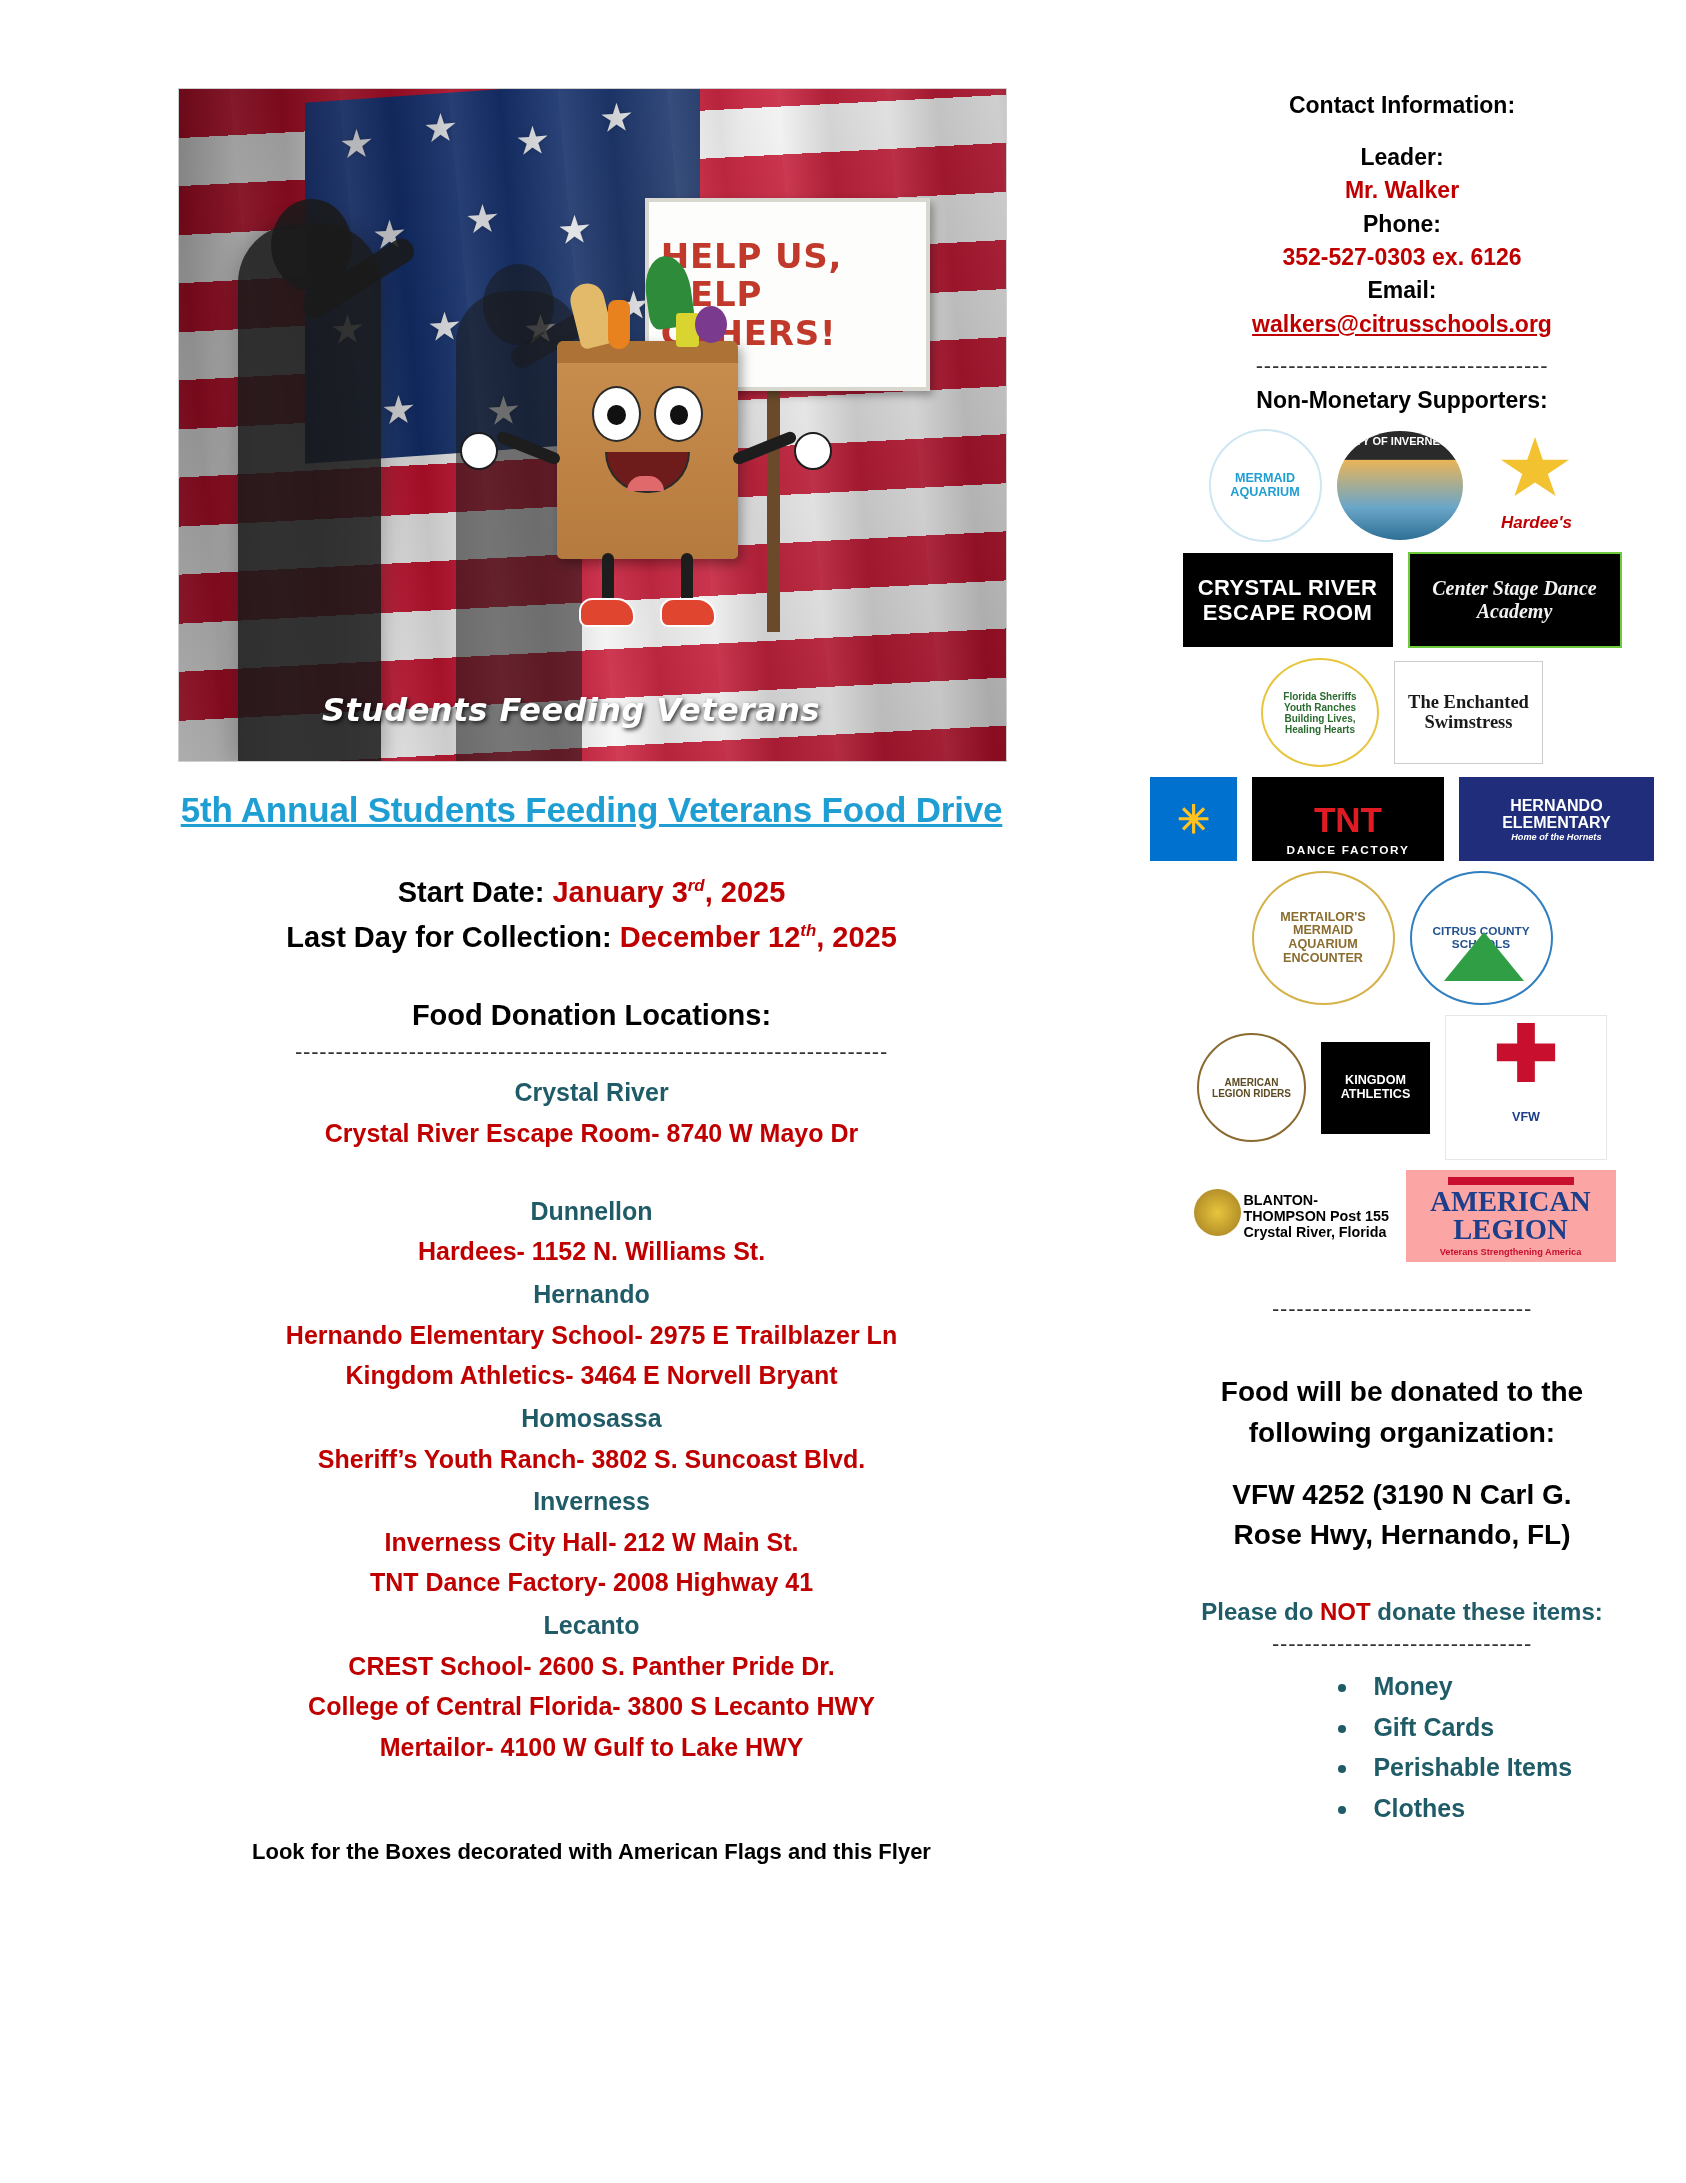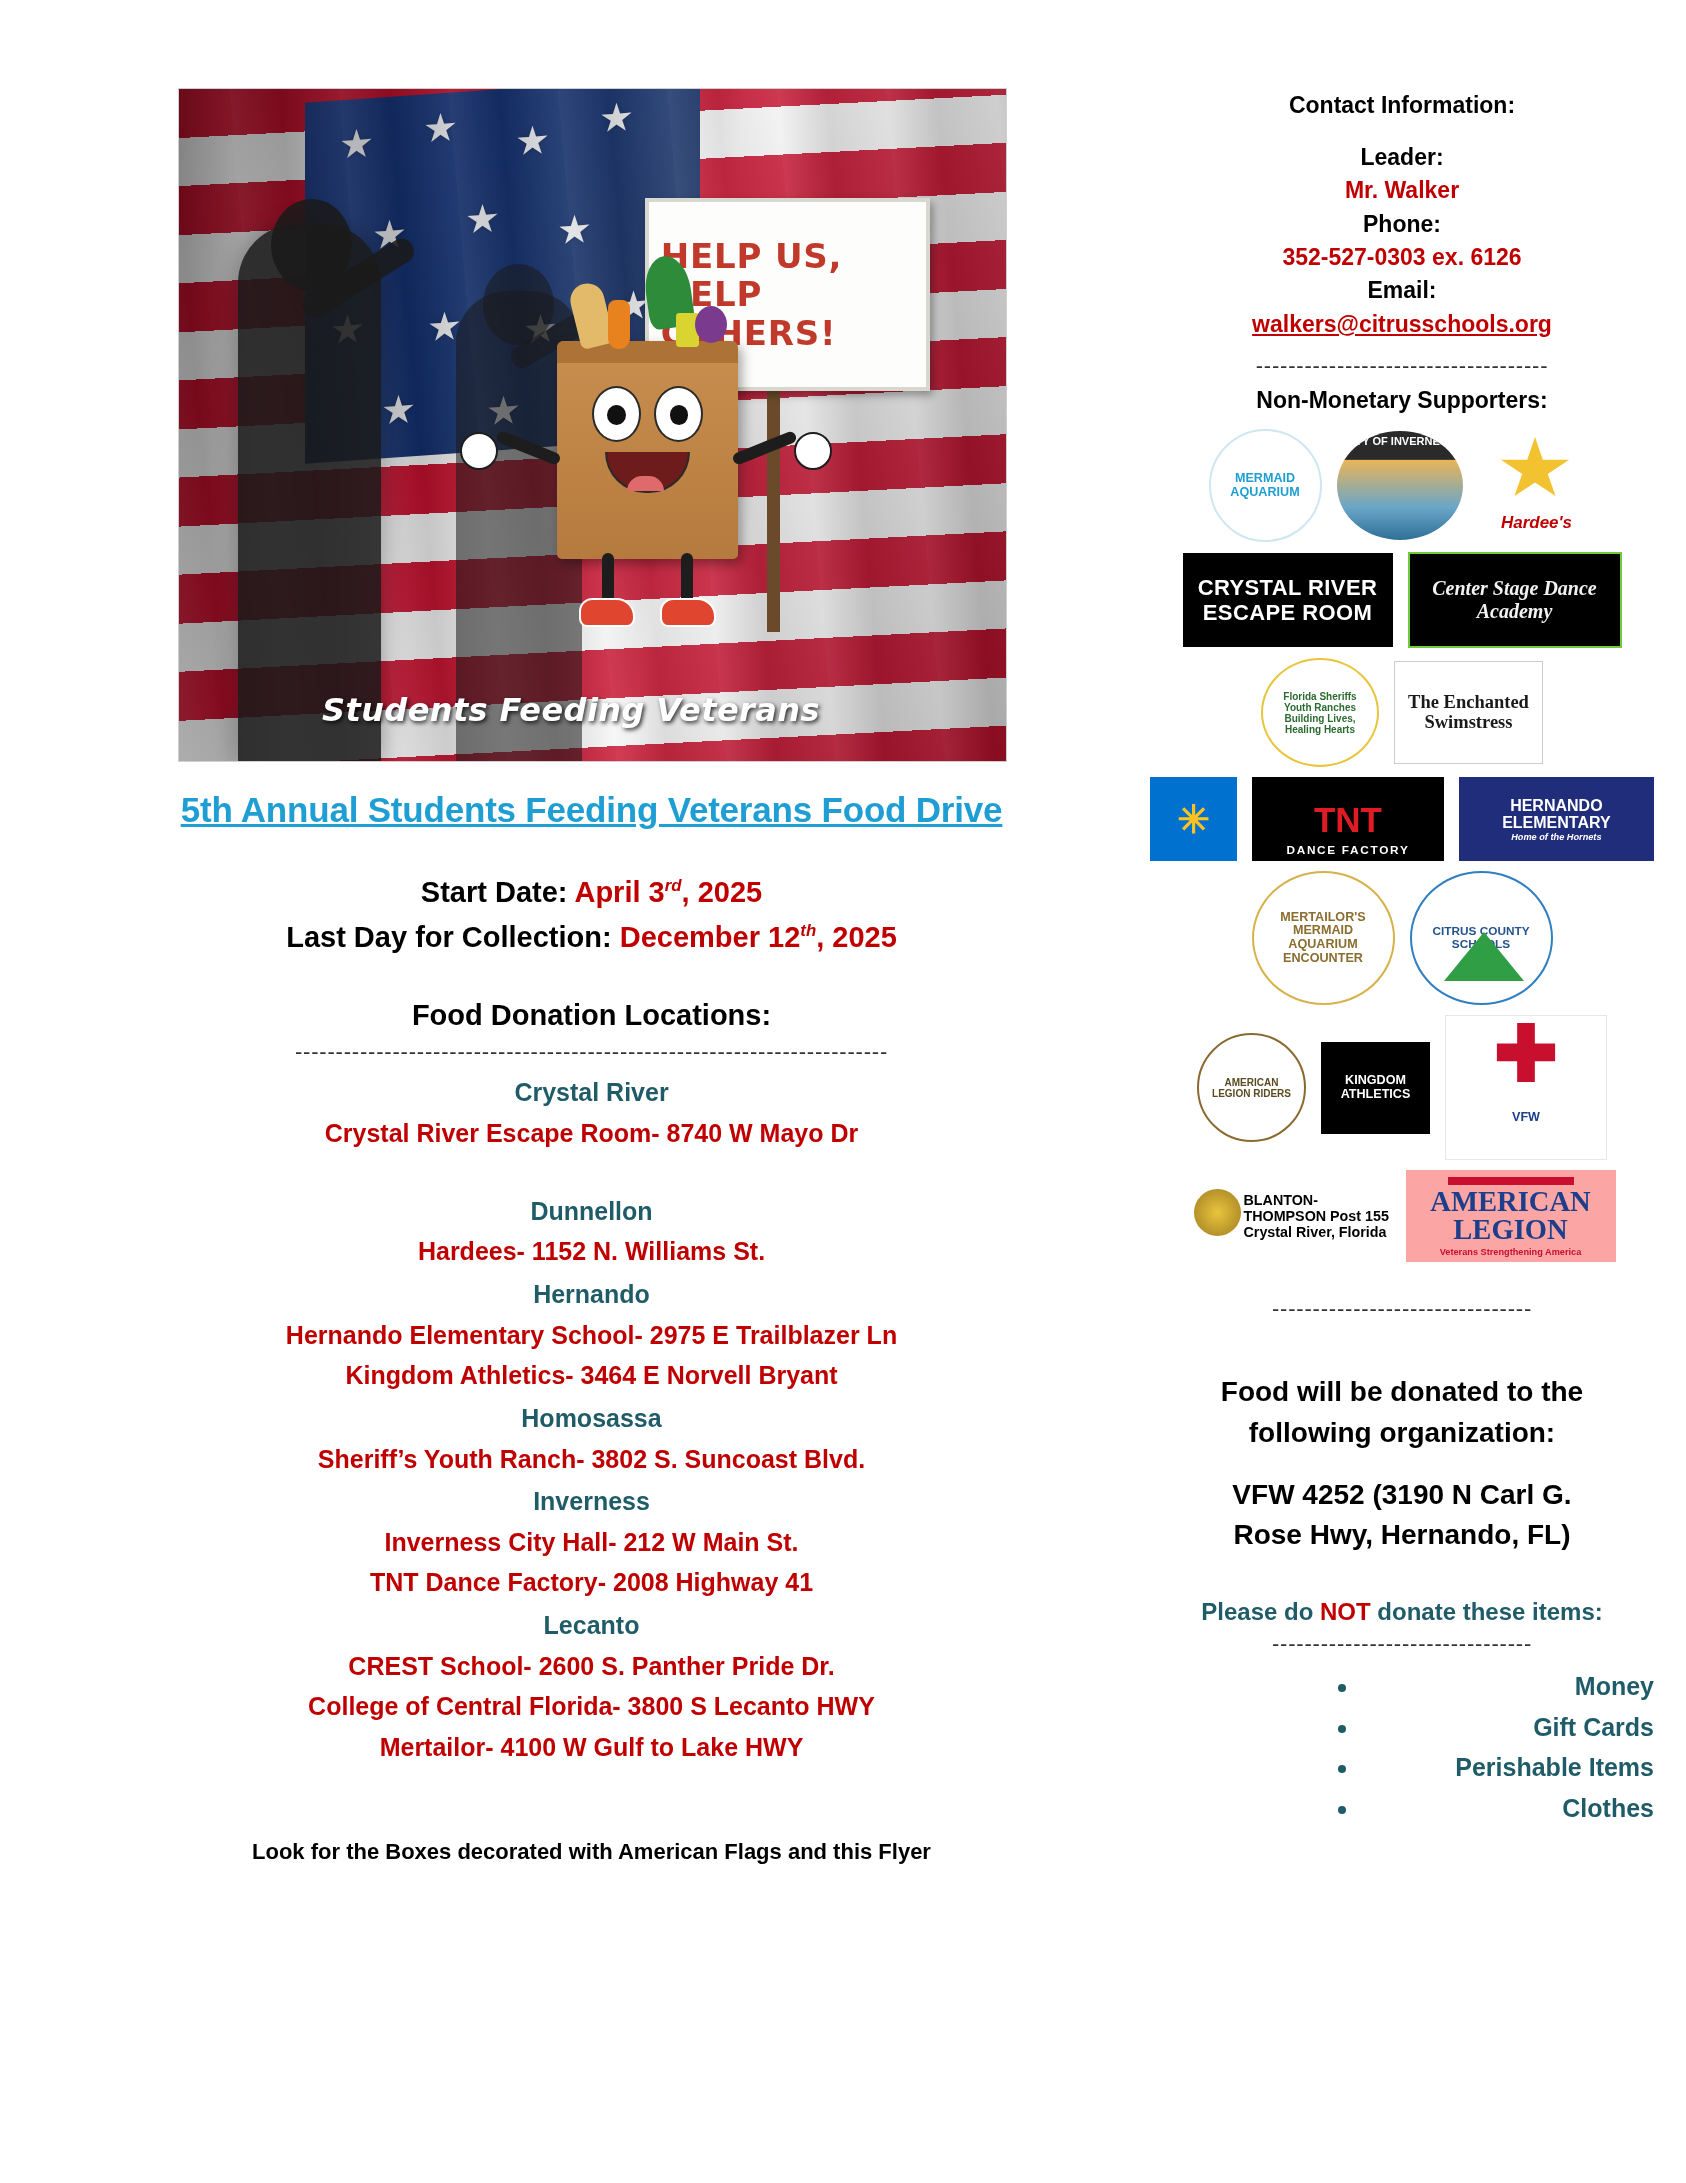--- a/index.html
+++ b/index.html
@@ -497,21 +497,21 @@
     color: #1f5c68;
   }
   .do-not .not { color: #c00000; }
   .dash-rule2 {
     font-size: 22px; color: #333; letter-spacing: 0.8px;
     white-space: nowrap; overflow: hidden; margin-top: 5px;
   }
   .no-list {
     margin: 15px 0 0 0;
     padding: 0 0 0 210px;
-    text-align: right;
+    text-align: left;
     list-style: disc;
   }
   .no-list li {
     font-size: 25px;
     font-weight: 700;
     color: #1f5c68;
     margin-bottom: 11.8px;
     padding-left: 13.4px;
   }
 </style>
@@ -587,21 +587,21 @@
         </div>
 
         <div class="hero-caption">Students Feeding Veterans</div>
       </div>
     </div>
 
     <div class="main-title">5th Annual Students Feeding Veterans Food Drive</div>
 
     <div class="dates">
       <div>
-        <span class="lbl">Start Date: </span><span class="red">April 3</span><sup class="red">rd</sup><span class="red">, 2025</span>
+        <span class="lbl">Start Date: </span><span class="red">January 3</span><sup class="red">rd</sup><span class="red">, 2025</span>
       </div>
       <div>
         <span class="lbl">Last Day for Collection: </span><span class="red">December 12</span><sup class="red">th</sup><span class="red">, 2025</span>
       </div>
     </div>
 
     <div class="locations-heading">Food Donation Locations:</div>
     <div class="divider-left">-------------------------------------------------------------------------</div>
 
     <div class="loc-list">

